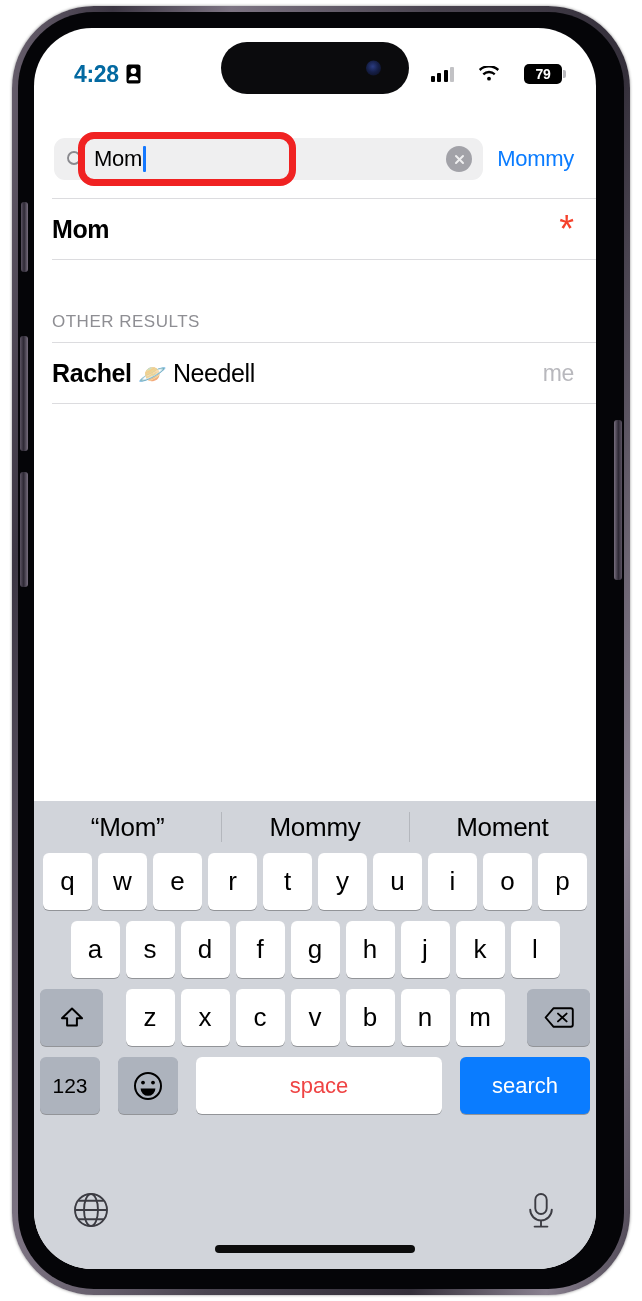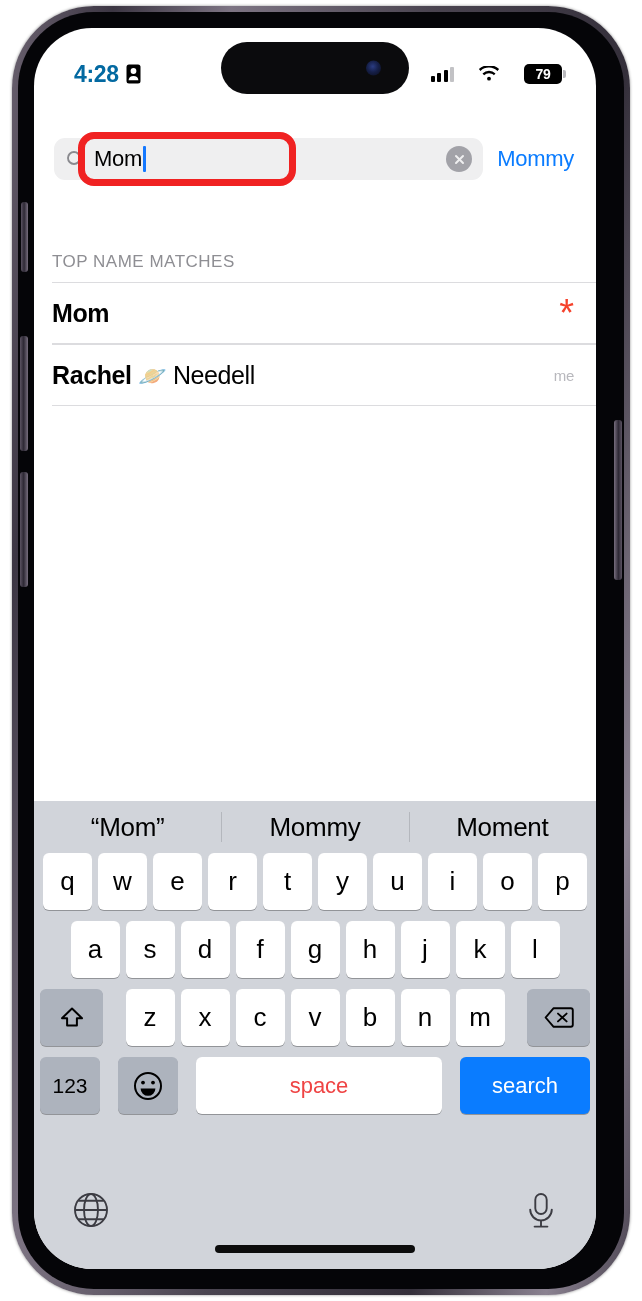--- a/index.html
+++ b/index.html
@@ -118,21 +118,21 @@
   .divider{ height:1px; background:#dcdcdf; margin-left:18px; }
   .result-row{
     display:flex; align-items:center; justify-content:space-between;
     height:60px; padding:0 22px 0 18px;
   }
   .result-name{ font-size:25px; color:#000; letter-spacing:-.4px; }
   .result-name .bold{ font-weight:700; }
   .result-name .reg{ font-weight:400;margin-top:20px; }
   .emoji-inline{ font-size:23px; }
   .asterisk{ font-size:38px; color:#f5422c; line-height:1; }
-  .me-label{ font-size:15px; color:#b8b8bd; letter-spacing:-.3px; }
+  .me-label{ font-size:23px; color:#b8b8bd; letter-spacing:-.3px; }
 
   
   #keyboard{
     position:absolute; left:0; right:0; bottom:0; height:468px;
     background:#d1d4da;
   }
   #predictive-bar{
     height:52px; display:flex; align-items:stretch;
   }
   .pred{
@@ -240,30 +240,30 @@
       </div>
       <span id="cancel-button">Mommy</span>
     </div>
 
     <div id="search-highlight">
       <div id="red-box"></div>
     </div>
 
     <div id="results">
 
-      <div class="section-header sec-top">TOP NAME MATCHES</div>
       <div class="divider"></div>
       <div class="result-row">
         <span class="result-name">
           <span class="bold">Mom</span>
         </span>
         <span class="asterisk">*</span>
       </div>
       <div class="divider"></div>
 
+      <div class="section-header sec-other">OTHER RESULTS</div>
       <div class="divider"></div>
       <div class="result-row">
         <span class="result-name">
           <span class="bold">Rachel</span><span>&nbsp;</span><span class="emoji-inline">🪐</span><span>&nbsp;</span><span class="reg">Needell</span>
         </span>
         <span class="me-label">me</span>
       </div>
       <div class="divider"></div>
     </div>
 

